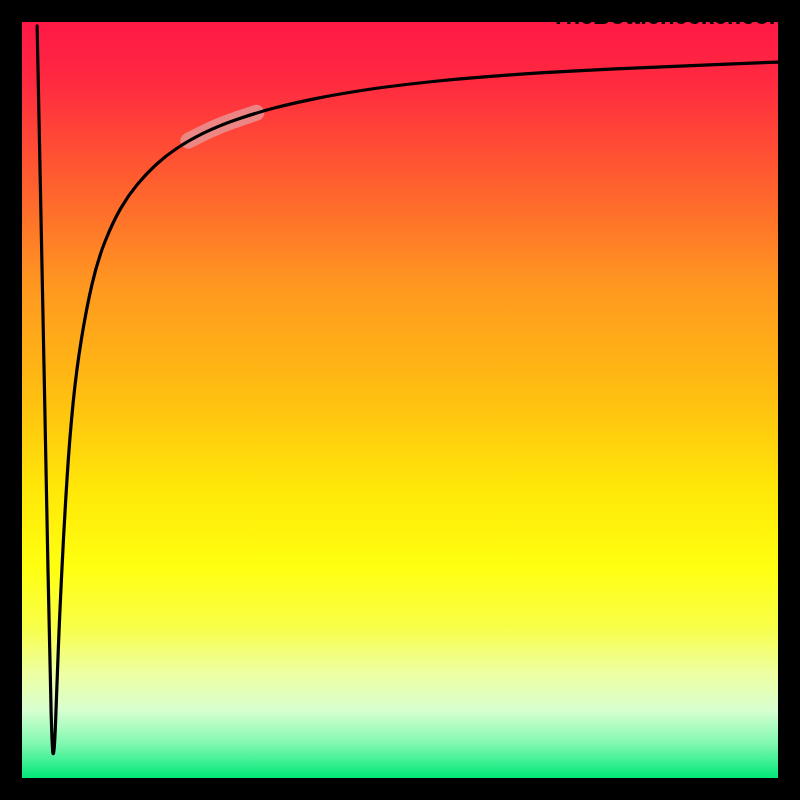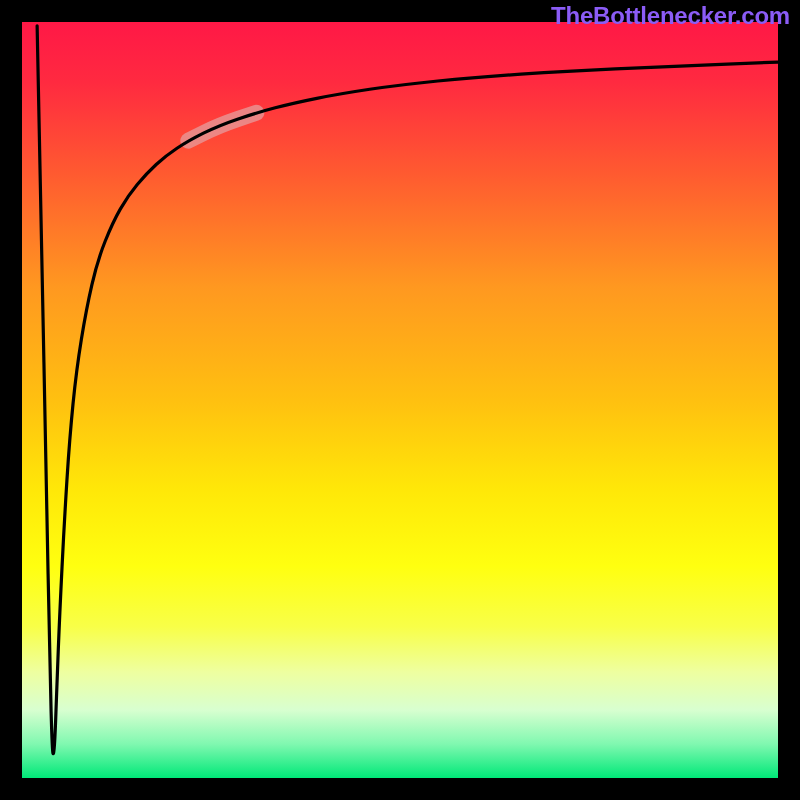--- a/index.html
+++ b/index.html
@@ -15,21 +15,21 @@
     width: 800px;
     height: 800px;
     box-sizing: border-box;
   }
   .watermark {
     position: absolute;
     top: 2px;
     right: 10px;
     font-size: 24px;
     font-weight: 600;
-    color: #8b5cf6;
+    color: #000000;
     font-family: Arial, Helvetica, sans-serif;
     letter-spacing: -0.2px;
     z-index: 20;
   }
   svg.plot {
     position: absolute;
     top: 0;
     left: 0;
   }
 </style>

